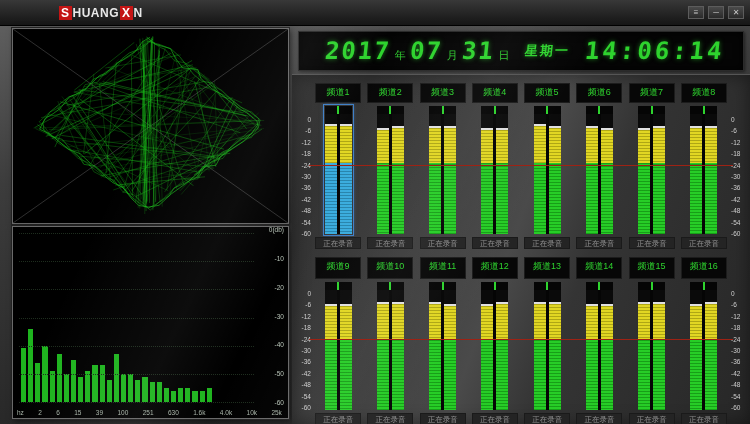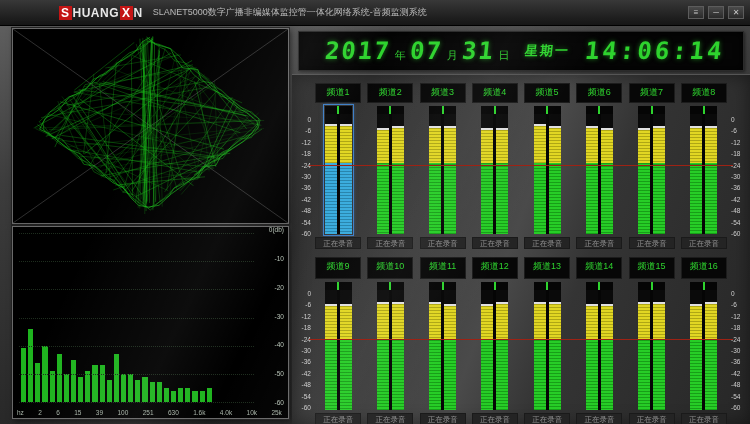--- a/index.html
+++ b/index.html
@@ -82,21 +82,20 @@
 
 <div class="window">
 
   <div class="titlebar">
     <div class="logo" id="logo">
         <span class="part box">S</span>
         <span class="part">HUANG</span>
         <span class="part box">X</span>
         <span class="part">N</span>
       </div>
-    <div class="app-title">SLANET5000数字广播非编媒体监控管一体化网络系统-音频监测系统</div>
     <div class="win-controls">
       <div class="win-btn">≡</div>
       <div class="win-btn">─</div>
       <div class="win-btn">✕</div>
     </div>
   </div>
 
   <div class="content">
 
     <div class="panel gonio">

